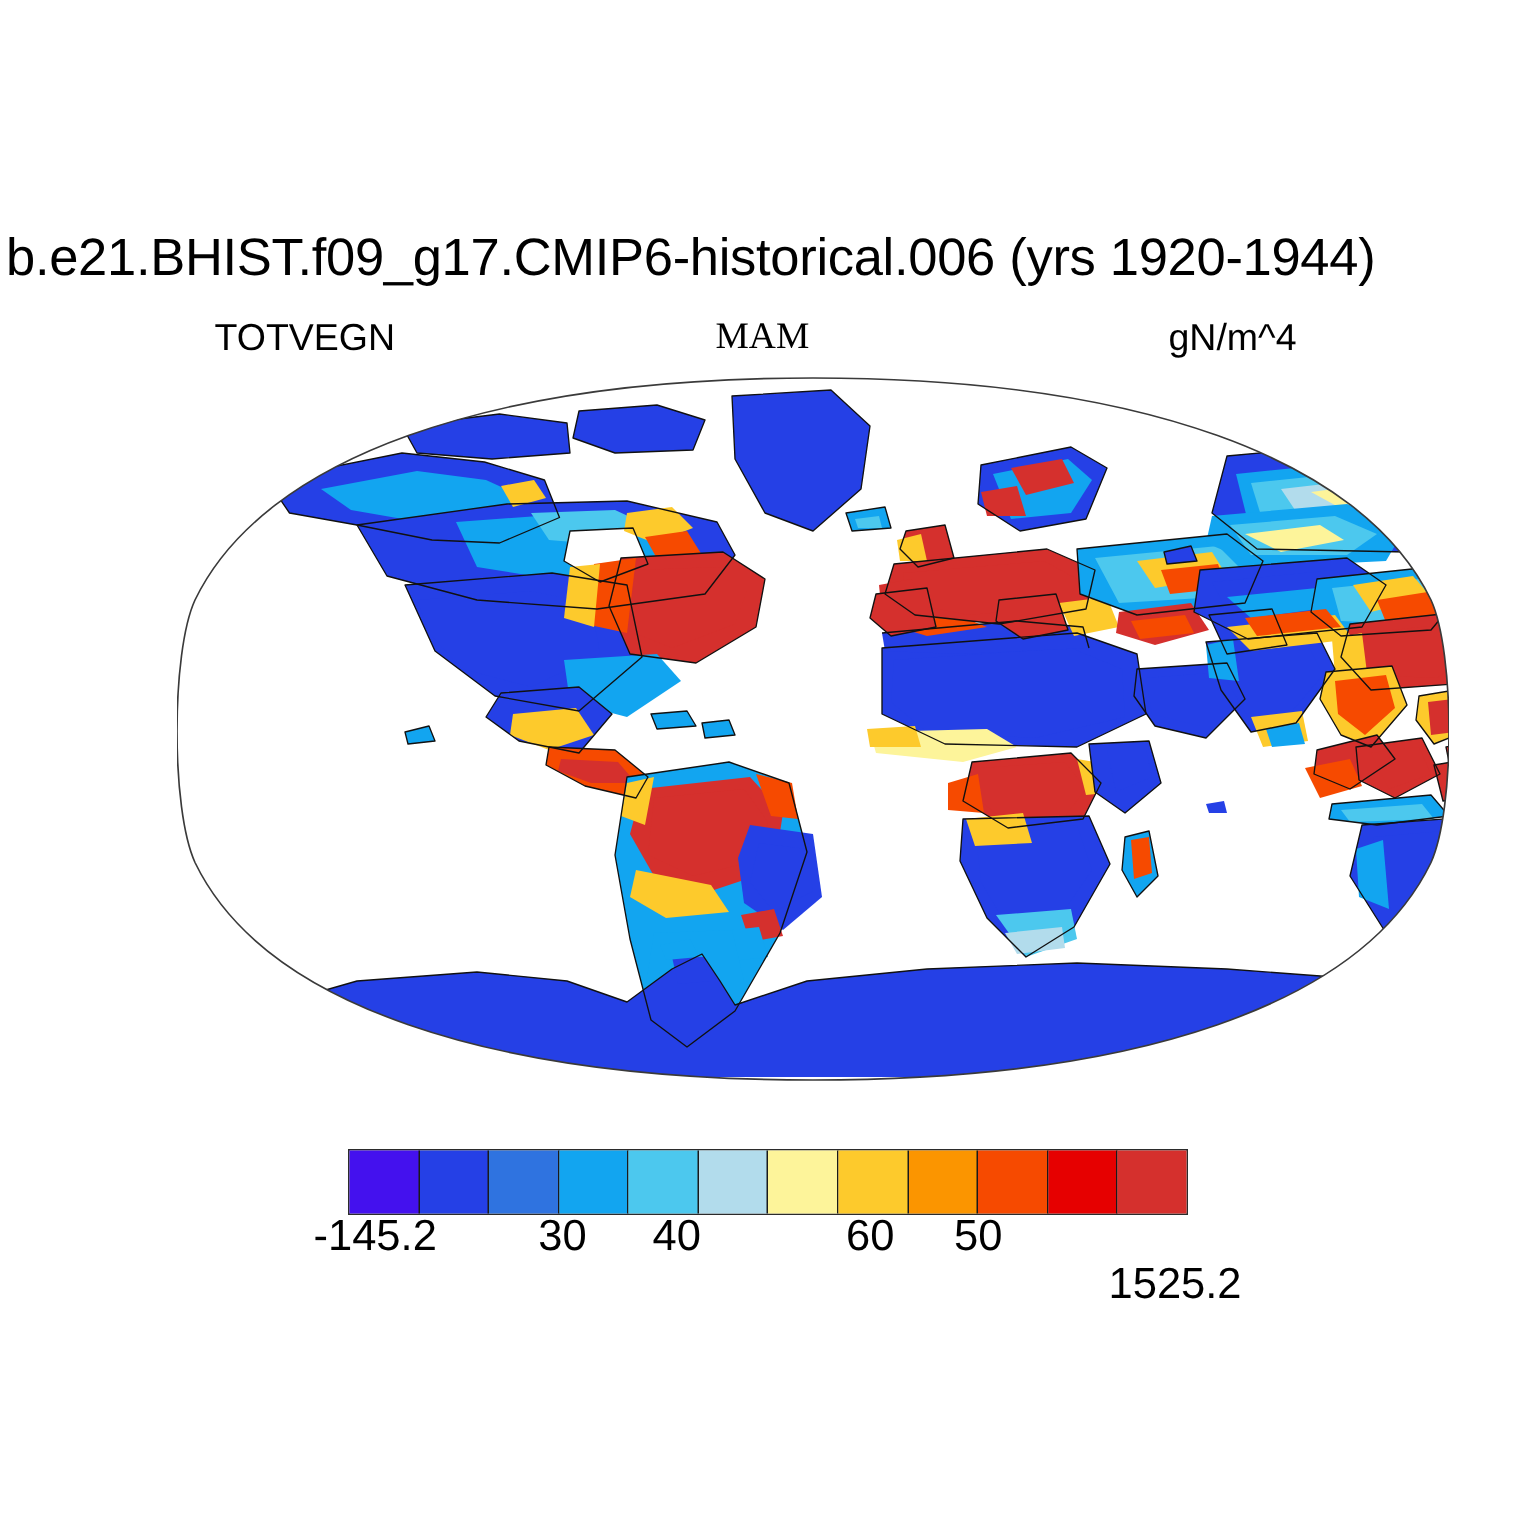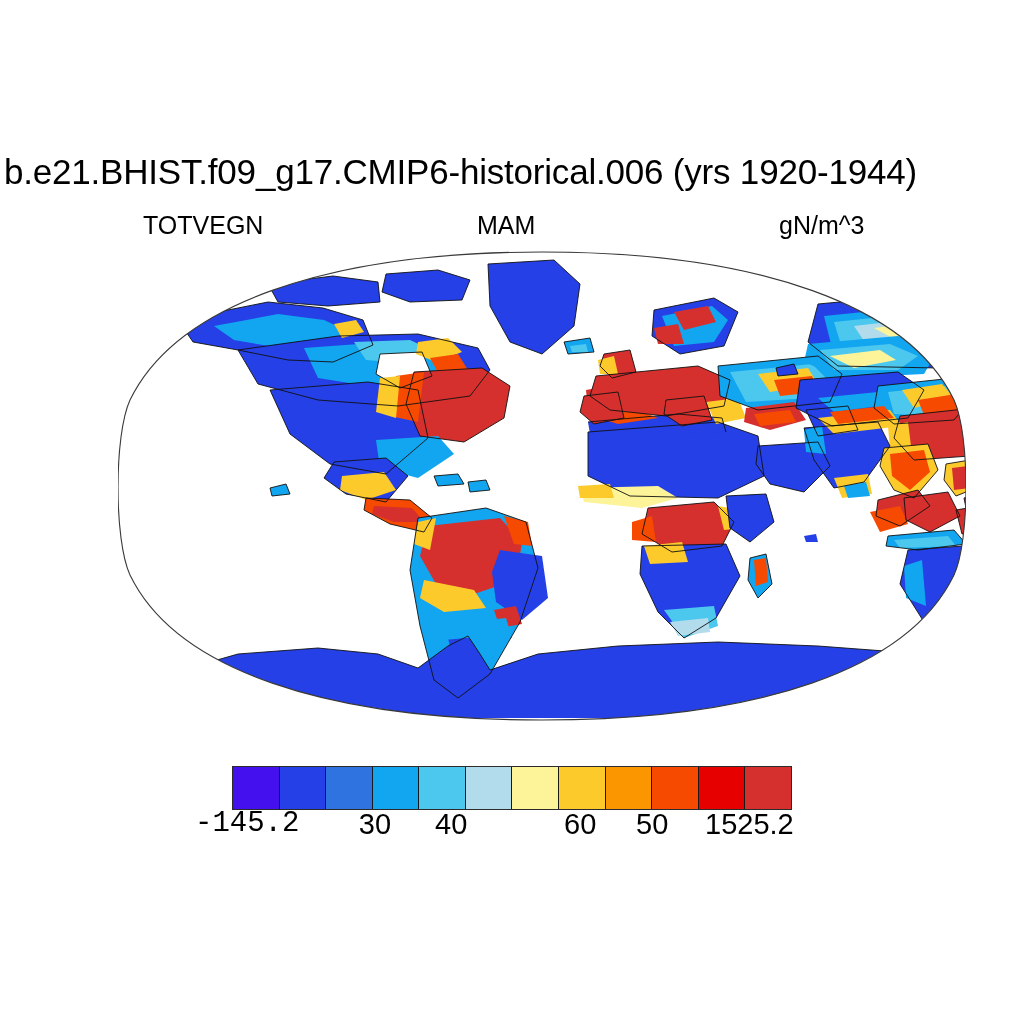--- a/index.html
+++ b/index.html
@@ -5,21 +5,21 @@
   html,body{margin:0;padding:0;background:#ffffff;}
   body{width:1024px;height:1024px;position:relative;overflow:hidden;
        font-family:"Liberation Sans","DejaVu Sans",sans-serif;color:#000;}
   .stage{position:absolute;left:0;top:0;width:1024px;height:1024px;}
 
   
   #main-title{position:absolute;left:4px;top:152px;width:1020px;
     font-size:35px;line-height:40px;letter-spacing:-0.2px;white-space:nowrap;}
   .subhead{position:absolute;top:210px;font-size:25px;line-height:30px;white-space:nowrap;}
   #sub-left{left:143px;text-align:center;}
-  #sub-center{left:477px;}
+  #sub-center{left:477px;font-family:Liberation Serif, serif;}
   #sub-right{left:779px;}
 
   
   #map-area{position:absolute;left:118px;top:250px;width:848px;height:474px;}
   #map-svg{display:block;width:848px;height:474px;}
 
   
   #colorbar-wrap{position:absolute;left:232px;top:766px;width:560px;height:44px;}
   #colorbar{position:absolute;left:0;top:0;width:560px;height:44px;
     display:flex;box-sizing:border-box;border:1px solid #2b2b2b;background:#fff;}
@@ -31,21 +31,21 @@
 </style>
 </head>
 <body>
 
 <div class="stage">
 
   <div id="main-title">b.e21.BHIST.f09_g17.CMIP6-historical.006 (yrs 1920-1944)</div>
 
   <div class="subhead" id="sub-left">TOTVEGN</div>
   <div class="subhead" id="sub-center">MAM</div>
-  <div class="subhead" id="sub-right">gN/m^3</div>
+  <div class="subhead" id="sub-right">gN/m^4</div>
 
   <div id="map-area">
     <svg id="map-svg" viewBox="0 0 848 474" preserveAspectRatio="none">
       <defs>
         <clipPath id="globeClip">
           <path d="M424,2 C640,2 790,55 836,150 C852,185 852,290 836,325
                    C790,420 640,470 424,470 C208,470 58,420 12,325
                    C-4,290 -4,185 12,150 C58,55 208,2 424,2 Z"></path>
         </clipPath>
         <clipPath id="antClip">
@@ -323,21 +323,21 @@
         <div class="band" style="background: rgb(178, 220, 236);"></div>
         <div class="band" style="background: rgb(253, 244, 154);"></div>
         <div class="band" style="background: rgb(253, 202, 44);"></div>
         <div class="band" style="background: rgb(251, 149, 0);"></div>
         <div class="band" style="background: rgb(246, 74, 0);"></div>
         <div class="band" style="background: rgb(230, 0, 0);"></div>
         <div class="band" style="background: rgb(213, 48, 45);"></div>
       </div>
   </div>
   <div id="cb-labels">
-      <div class="cbl" style="left: 45px; font-family: Liberation Mono, monospace;">-145.2</div>
+      <div class="cbl" style="left: 59px;">-145.2</div>
       <div class="cbl" style="left: 208.8px;">30</div>
       <div class="cbl" style="left: 285px;">40</div>
       <div class="cbl" style="left: 414px;">60</div>
       <div class="cbl" style="left: 486px;">50</div>
-      <div class="cbl" style="left: 555px;">1525.2</div>
+      <div class="cbl" style="left: 589px; margin-top: 32px;">1525.2</div>
     </div>
 
 </div>
 
 </body></html>

